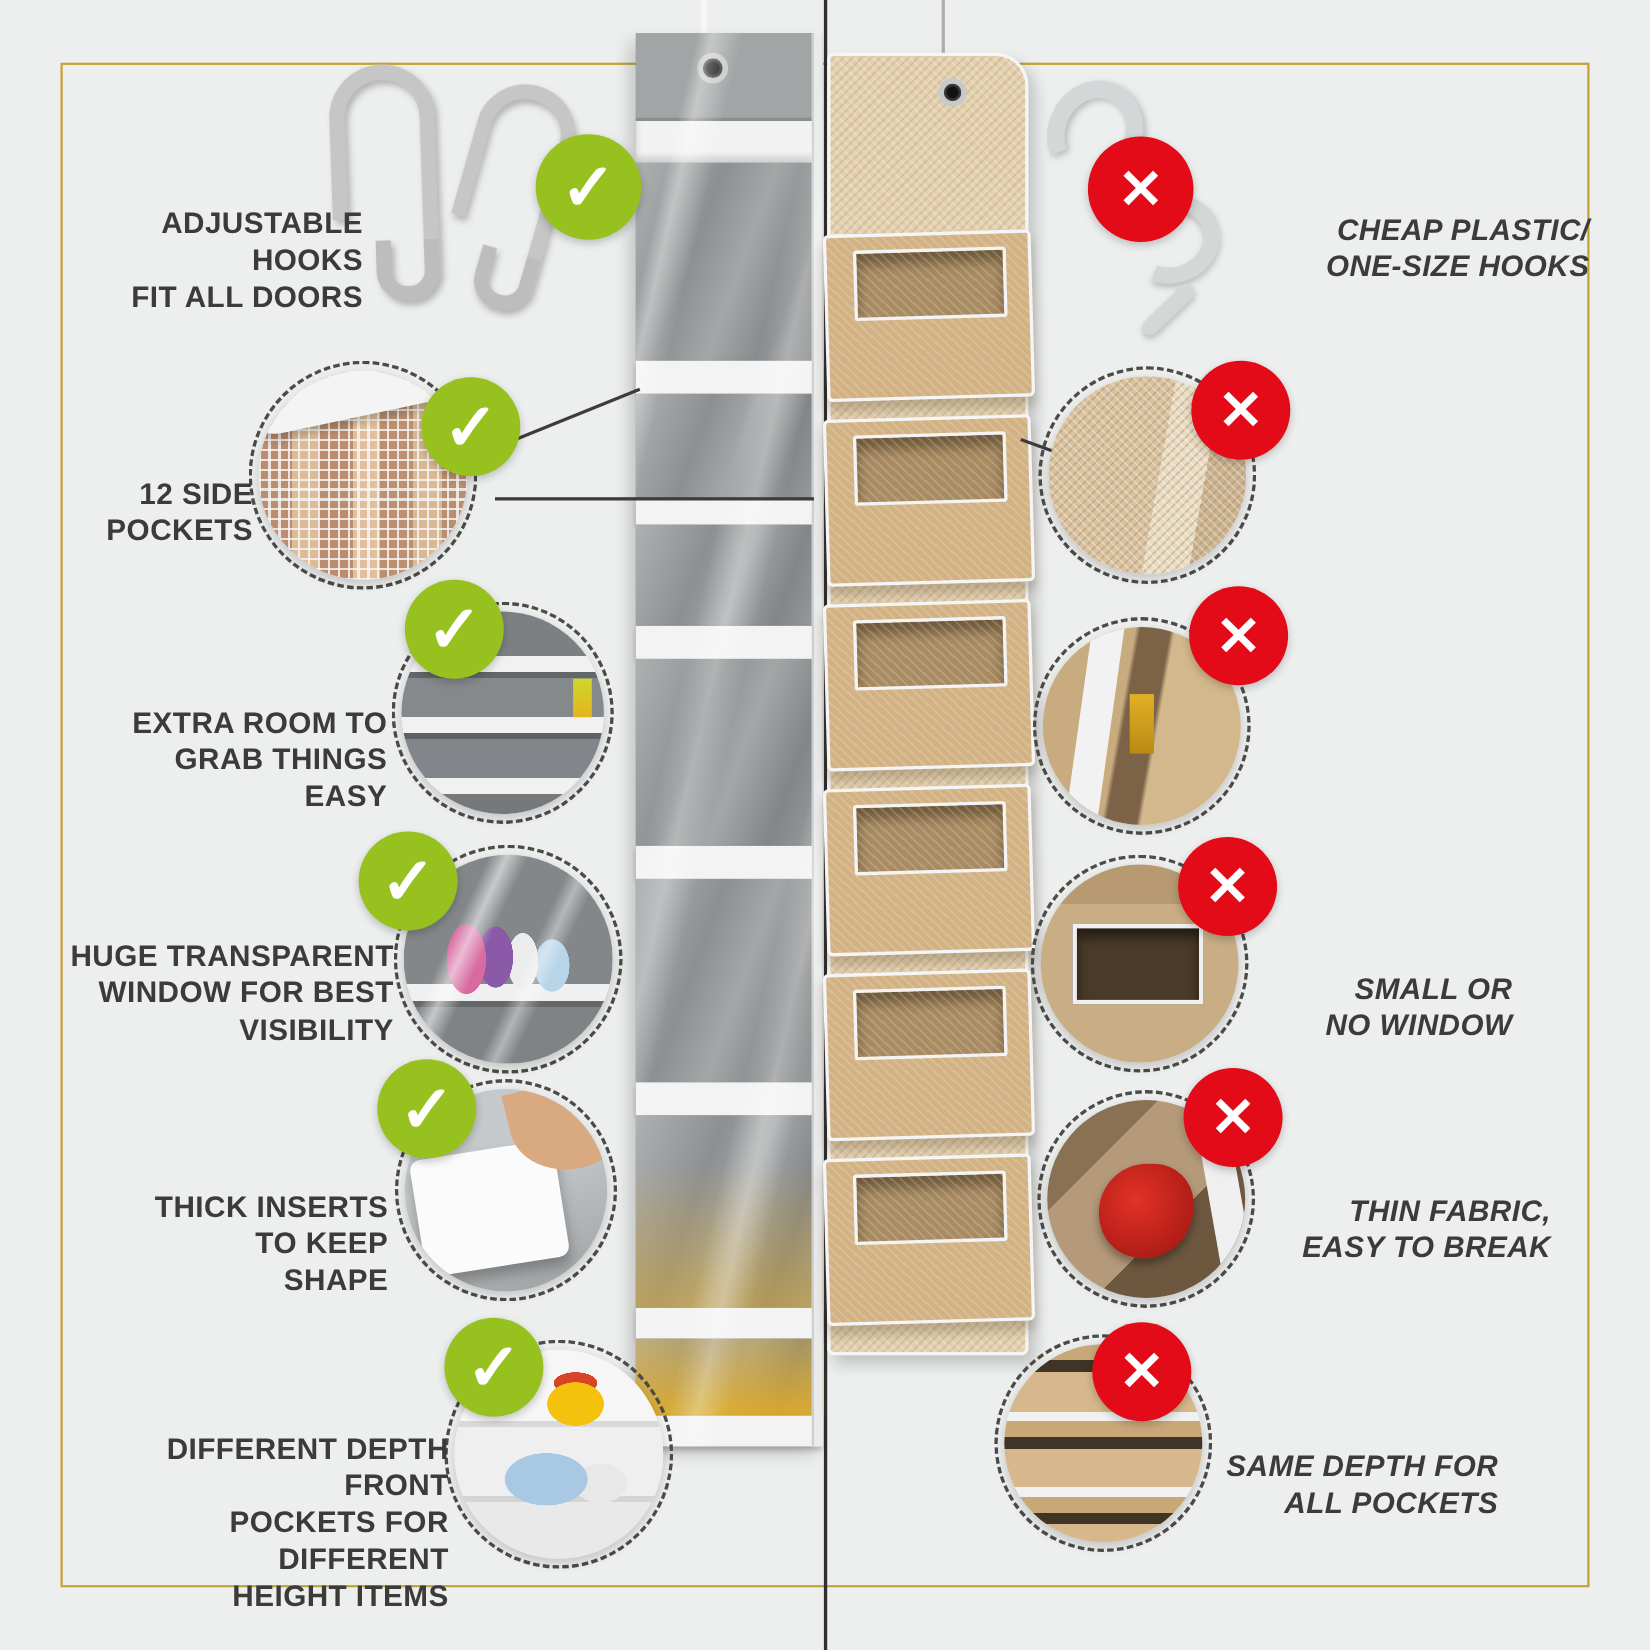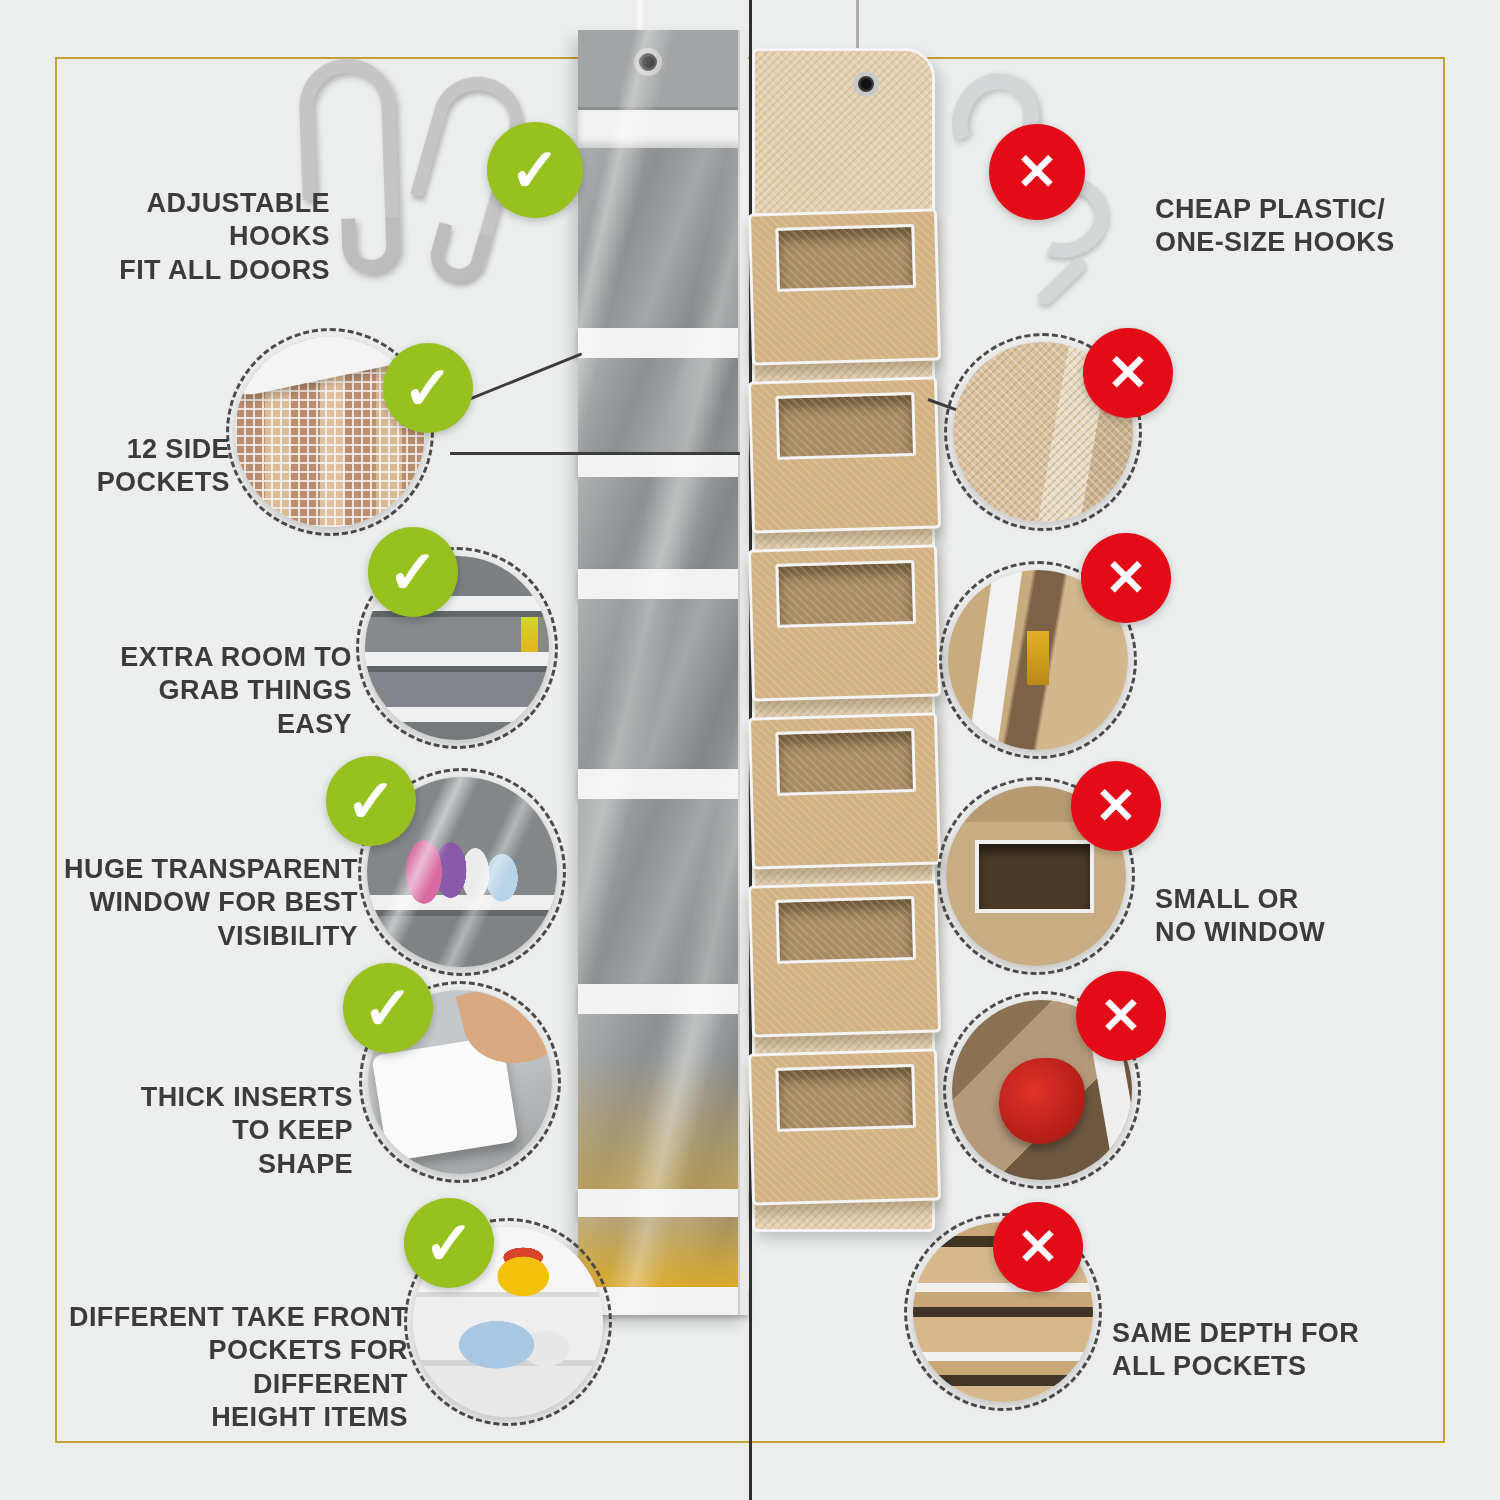--- a/index.html
+++ b/index.html
@@ -18,21 +18,21 @@
   .divider { position:absolute; left:749px; top:0; width:3px; height:1500px;
              background:#2f2f2f; z-index:2; }
 
   
   .label {
     position:absolute; font-weight:bold; color:#3b3b3a;
     font-size:27px; line-height:1.24; letter-spacing:.4px;
     white-space:pre-line; z-index:7;margin-top:35px;
   }
   .label.r { text-align:right; }
-  .label.l { text-align:left; }
+  .label.l { text-align:right;font-style:italic; }
 
   
   .badge {
     position:absolute; border-radius:50%;
     display:flex; align-items:center; justify-content:center;
     color:#ffffff; font-weight:bold; z-index:6;
     box-shadow:0 3px 8px rgba(0,0,0,.22);
   }
   .badge.check { background:#97c11f; font-size:60px; }
   .badge.cross { background:#e30b17; font-size:50px; }
@@ -320,24 +320,26 @@
 FIT ALL DOORS</div>
   <div class="label r" style="left:88px;  top:398px;  width:142px;">12 SIDE
 POCKETS</div>
   <div class="label r" style="left:100px; top:606px;  width:252px;">EXTRA ROOM TO
 GRAB THINGS EASY</div>
   <div class="label r" style="left:135px; top:1046px; width:218px;">THICK INSERTS
 TO KEEP SHAPE</div>
   <div class="label r" style="left:58px;  top:818px;  width:300px;">HUGE TRANSPARENT
 WINDOW FOR BEST
 VISIBILITY</div>
-  <div class="label r" style="left:68px;  top:1266px; width:340px;">DIFFERENT TAKE FRONT
+  <div class="label r" style="left:68px;  top:1266px; width:340px;">DIFFERENT DEPTH FRONT
 POCKETS FOR DIFFERENT
 HEIGHT ITEMS</div>
 
   <div class="label l" style="left:1155px; top:158px;  width:290px;">CHEAP PLASTIC/
 ONE-SIZE HOOKS</div>
   <div class="label l" style="left:1155px; top:848px;  width:220px;">SMALL OR
 NO WINDOW</div>
+  <div class="label l" style="left:1170px; top:1050px; width:240px;">THIN FABRIC,
+EASY TO BREAK</div>
   <div class="label l" style="left:1112px; top:1282px; width:250px;">SAME DEPTH FOR
 ALL POCKETS</div>
 
 </div>
 
 </body></html>

